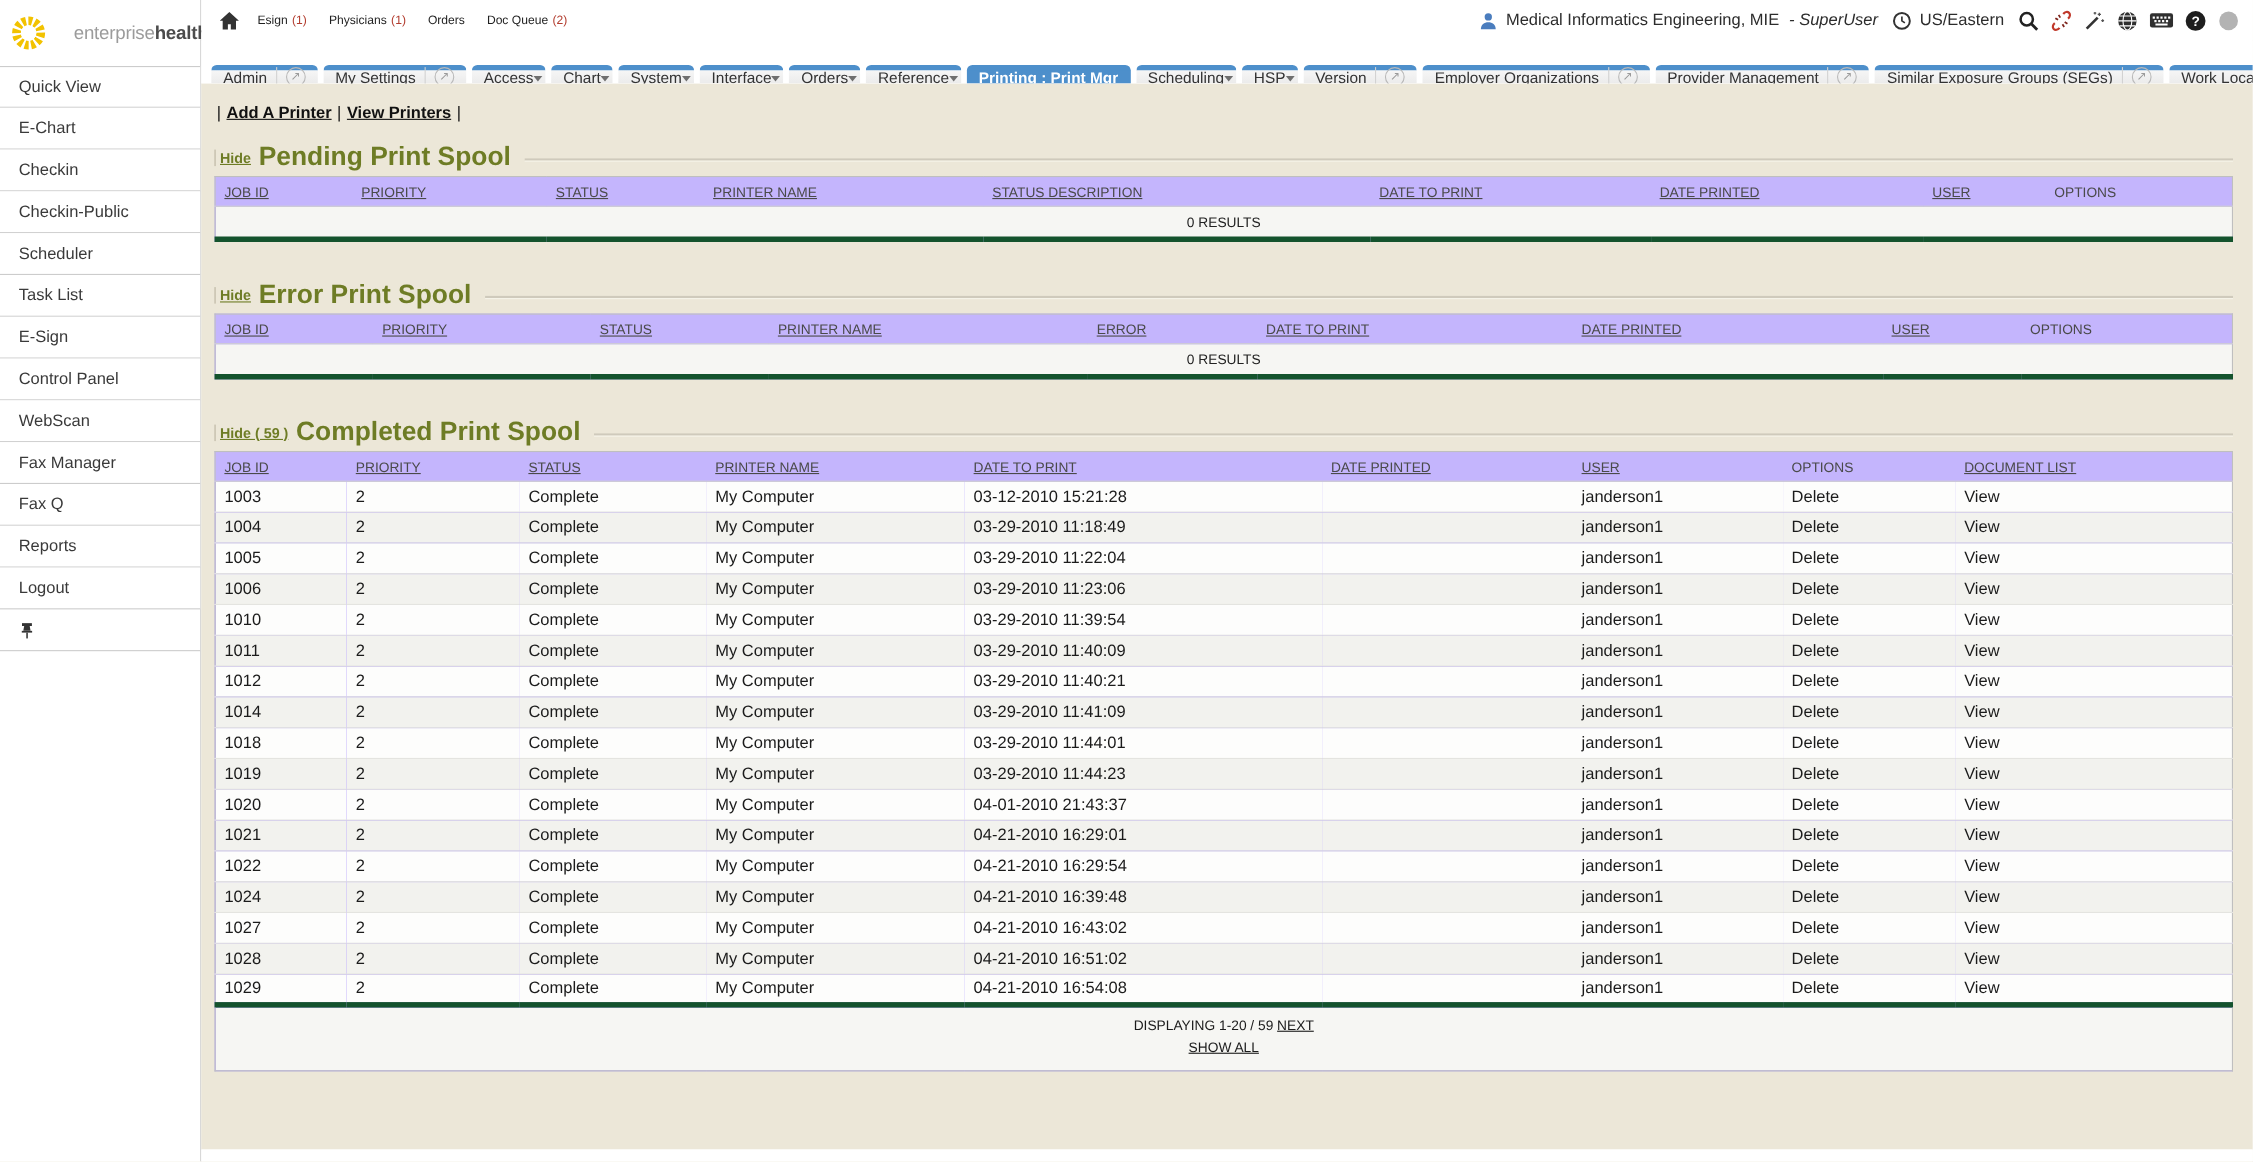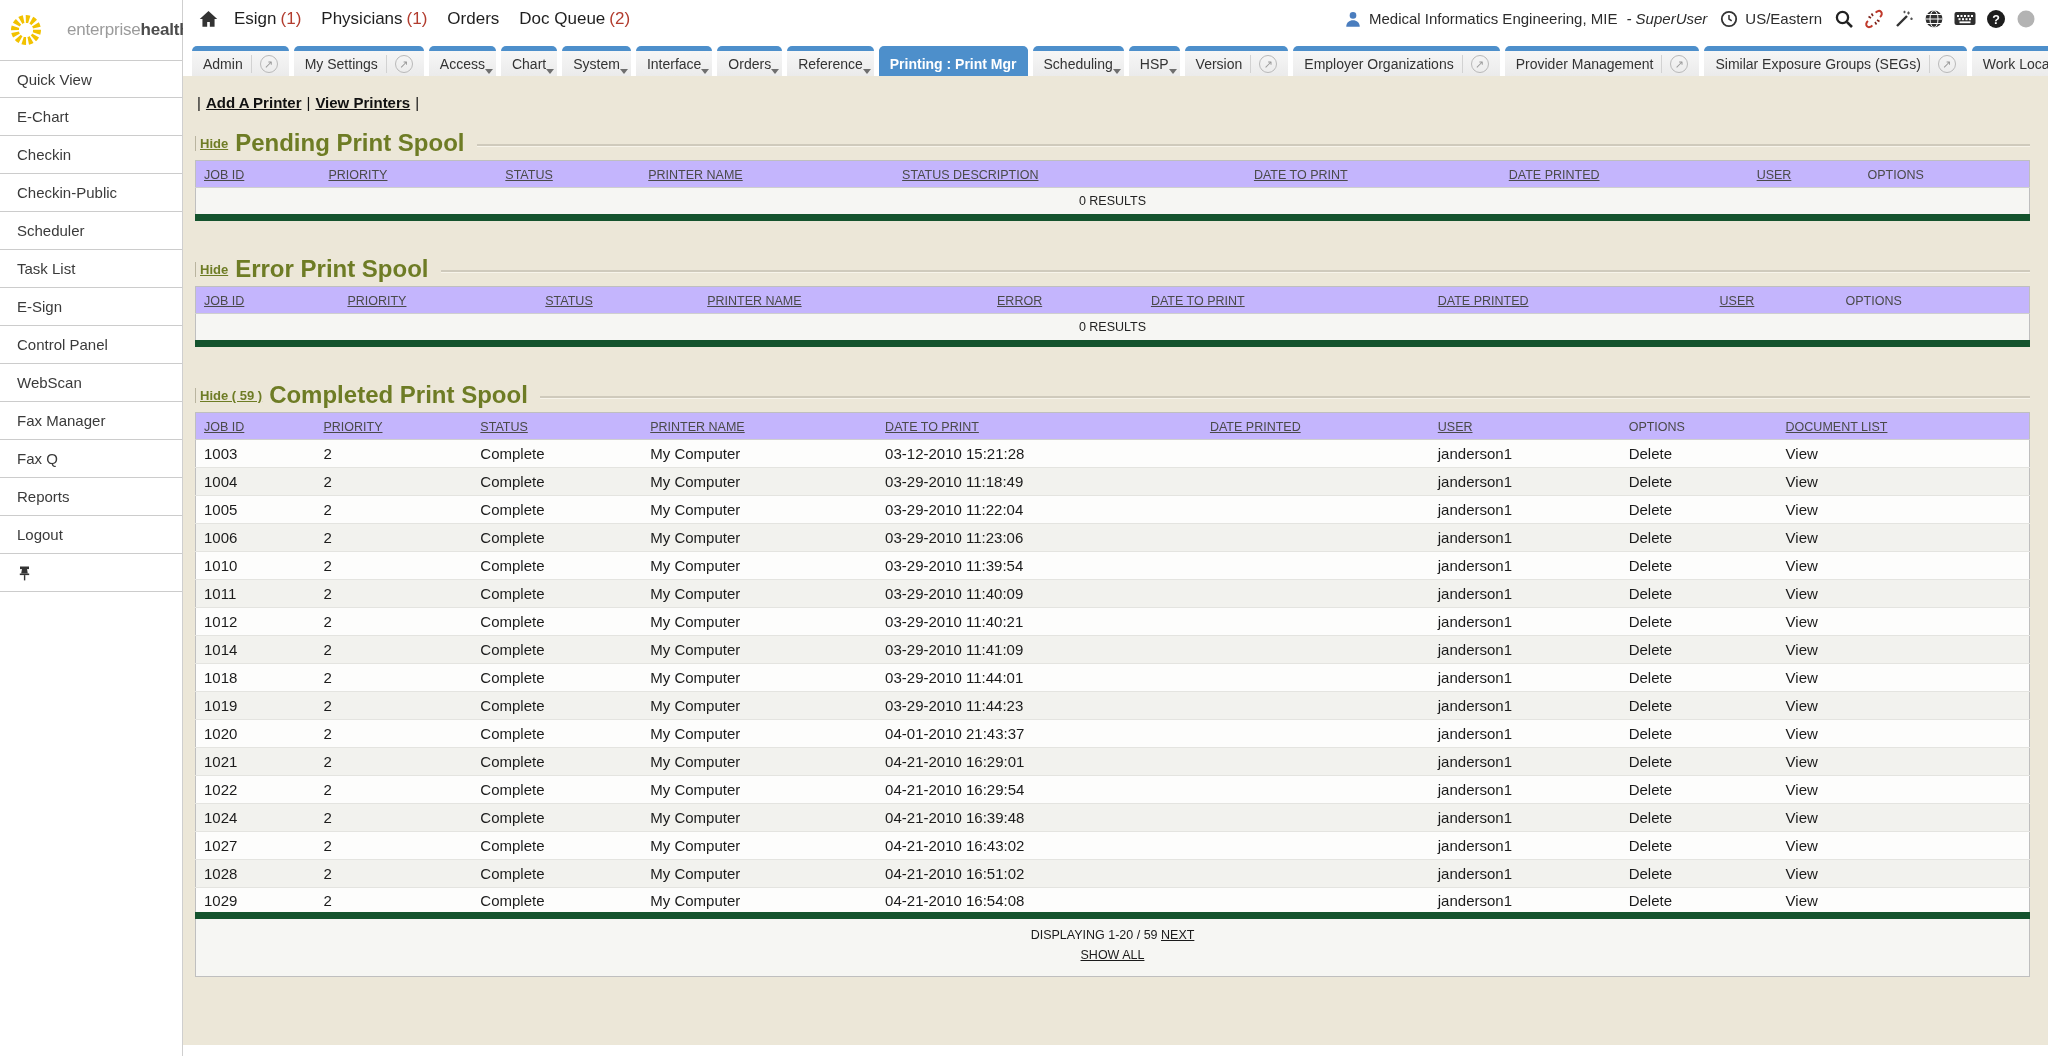--- a/index.html
+++ b/index.html
@@ -16,33 +16,33 @@
   .nav-item { height:38px; line-height:37px; padding-left:17px; border-bottom:1px solid #ccc;
               font-size:15px; color:#3a3a3a; cursor:pointer; background:#fff; }
   .nav-item:first-child { border-top:1px solid #ccc; }
   .pin-row { height:38px; display:flex; align-items:center; padding-left:17px; border-bottom:1px solid #ccc; cursor:pointer; }
 
   
   .right { flex:1; display:flex; flex-direction:column; min-width:0; }
 
   .topbar { height:37px; background:#fff; display:flex; align-items:center; padding:0 12px 0 16px; }
   .home-btn { margin-right:16px; cursor:pointer; display:flex; }
-  .menu { display:flex; gap:20px; font-size:17px; color:#1f1f1f; }
+  .menu { display:flex; gap:20px; font-size:11px; color:#1f1f1f; }
   .menu-item { cursor:pointer; white-space:nowrap; }
   .menu-count { color:#b23c2e; margin-left:4px; }
   .top-spacer { flex:1; }
   .userinfo { display:flex; gap:7px; font-size:15px; color:#2c2c2c; white-space:nowrap; }
   .role { font-style:italic; margin:0 6px 0 2px; }
   .top-icons { display:flex; align-items:center; gap:10px; margin-left:12px; }
   .top-icons .icn { display:flex; cursor:pointer; }
 
   
   .tabbar { height:39px; background:#fff; display:flex; align-items:flex-end; gap:5px;
             padding-left:9px; overflow:hidden; }
-  .tab { position:relative; height:30px; flex:none; border-radius:5px 5px 0 0;
+  .tab { position:relative; height:17px; flex:none; border-radius:5px 5px 0 0;
          background:linear-gradient(#f6f6f6,#ebebeb); border-top:5px solid #4d8fcb;
          display:flex; align-items:center; padding:0 11px; font-size:14px; color:#333;
          cursor:pointer; white-space:nowrap; }
   .tab.active { background:#4d8fcb; color:#fff; font-weight:bold; }
   .tab .popout { margin-left:8px; padding-left:8px; border-left:1px solid #d2d2d2;
                  display:flex; align-items:center; }
   .tab .popout-circ { width:18px; height:18px; border:1px solid #b9b9b9; border-radius:50%;
                       color:#9a9a9a; font-size:11px; line-height:16px; text-align:center; }
   .tab .corner { position:absolute; right:3px; bottom:2px; width:0; height:0;
                  border-left:4px solid transparent; border-right:4px solid transparent;
@@ -66,21 +66,21 @@
   table.grid { width:100%; border-collapse:collapse; table-layout:fixed;
                background:#c4b5fd; border:1px solid #bfbfbf; margin-top:3px; }
   table.grid th { font-size:12.5px; font-weight:normal; color:#4a4a4a; text-align:left;
                   padding:7px 8px 5px 8px; border-bottom:1px solid #cfcfcf; white-space:nowrap;
                   overflow:hidden; }
   table.grid th .sort { text-decoration:underline; cursor:pointer; }
   table.grid td { font-size:15px; color:#1b1b1b; height:28px; padding:0 8px;
                   border-bottom:1px solid #e4e4e0; white-space:nowrap; overflow:hidden; }
   table.grid tbody tr:nth-child(even) td { background:#f2f2ee; }
   table.grid tbody tr:nth-child(odd) td { background:#fdfdfc; }
-  table.grid tbody tr:last-child td { border-bottom:7px solid #14532d; }
+  table.grid tbody tr:last-child td { border-bottom:5px solid #14532d; }
   table.grid .results-row td { text-align:center; font-size:12.5px; color:#222; height:30px;
                                background:#f6f6f3 !important; border-bottom:none; }
   table.grid .footer-row td { text-align:center; font-size:12.5px; color:#1b1b1b; height:auto;
                               background:#f6f6f3 !important; border-bottom:none; padding:7px 0 8px 0; }
   .footer-line { margin:2px 0 6px 0; }
   .footer-link { text-decoration:underline; cursor:pointer; }
   .cell-link { cursor:pointer; } .sec-gap-md { height:16px; }
 </style>
 </head>
 <body>

